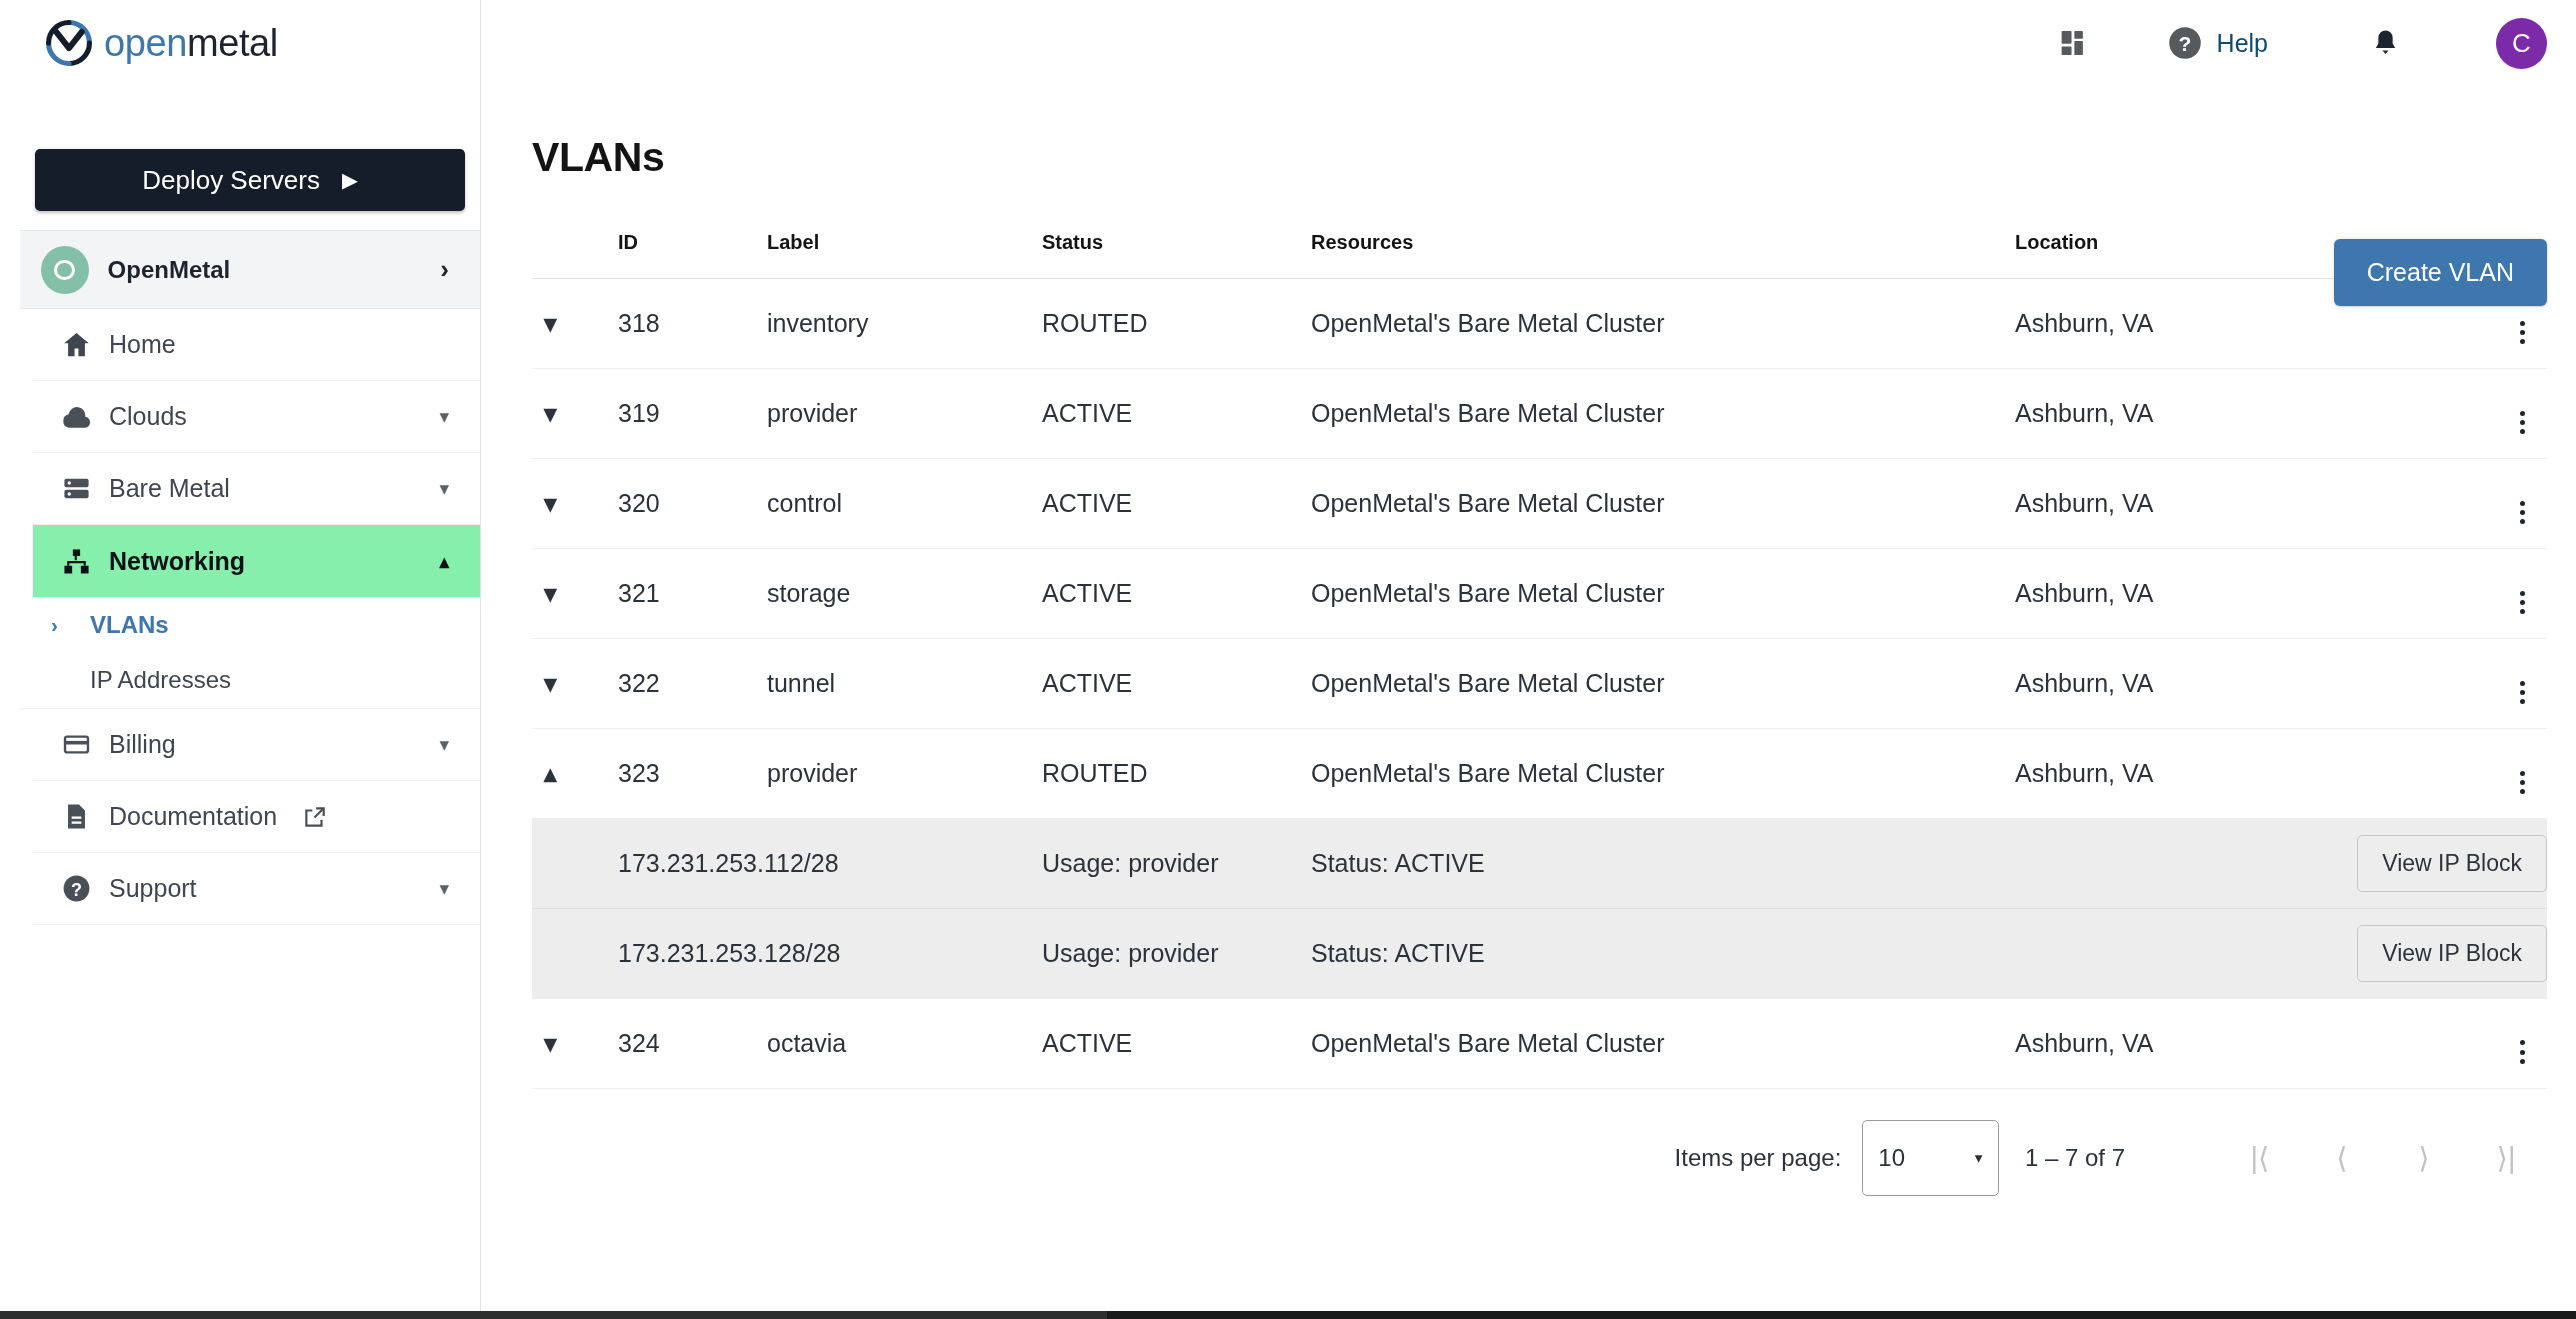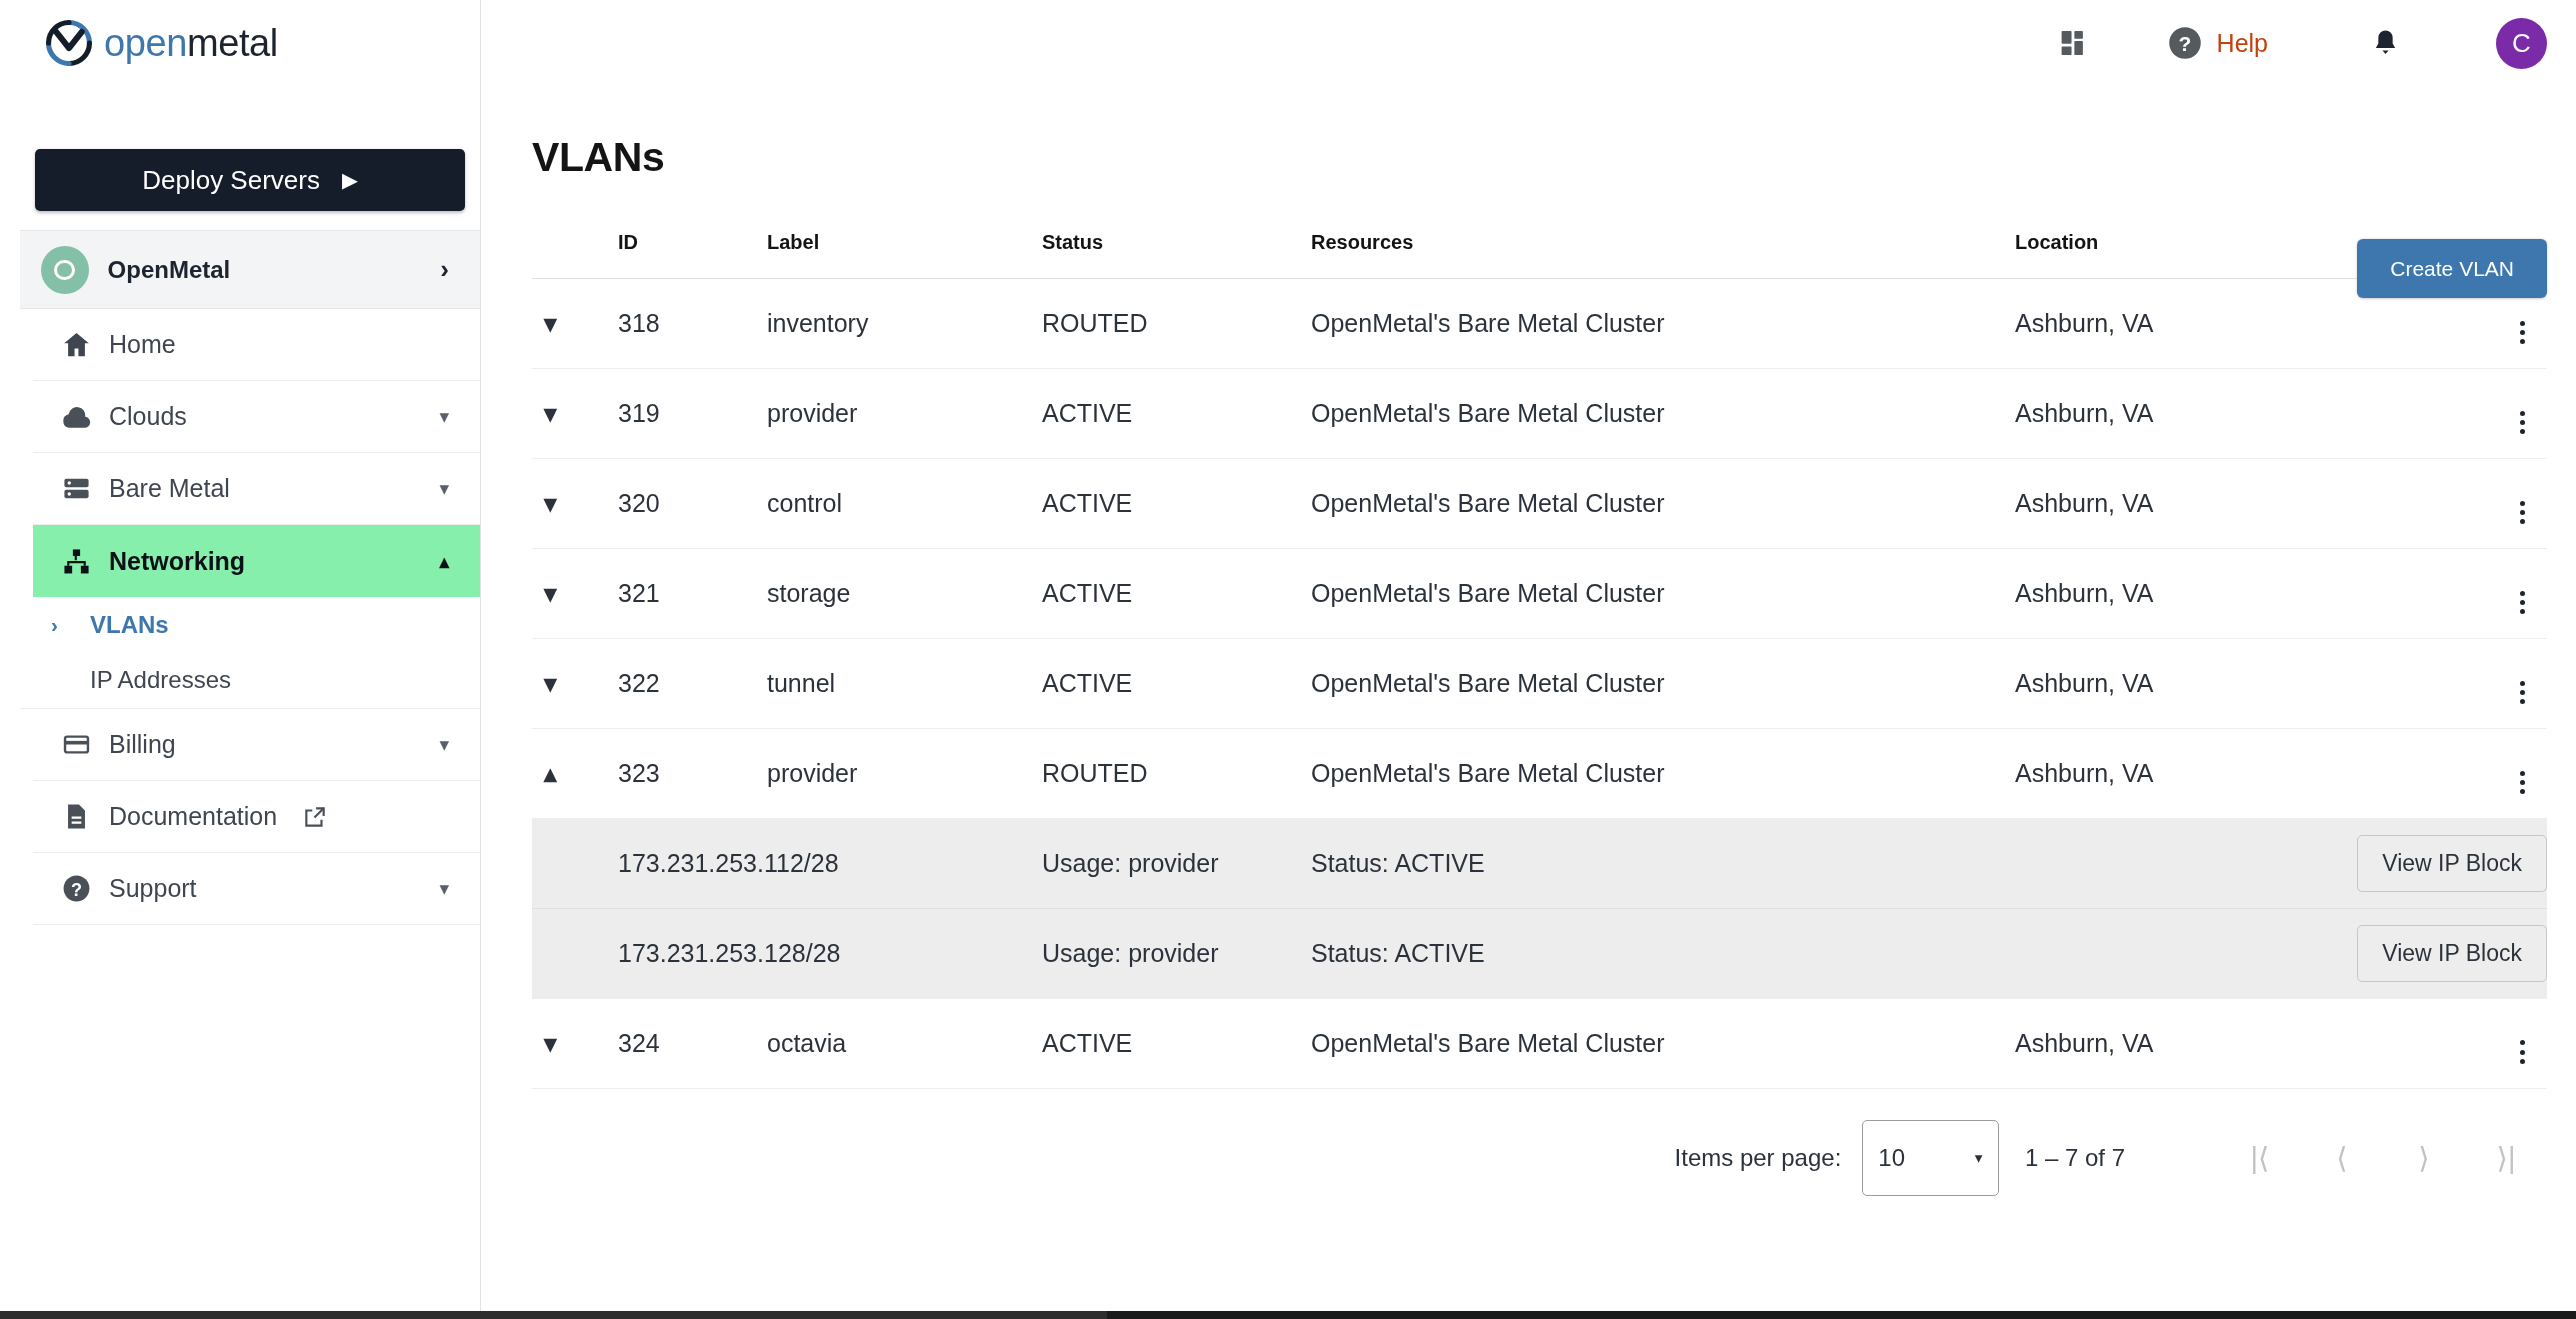--- a/index.html
+++ b/index.html
@@ -82,38 +82,38 @@
 
   
   .main { flex: 1; height: 1311px; background: #ffffff; position: relative; display: flex; flex-direction: column; }
   .topbar {
     height: 86px; display: flex; align-items: center; justify-content: flex-end;
     padding-right: 51px; gap: 0;
   }
   .tb-item { display: flex; align-items: center; cursor: pointer; }
   .tb-grid { margin-right: 82px; }
   .tb-help { margin-right: 101px; gap: 13.7px; }
-  .tb-help .htxt { font-size: 25px; color: #c2410c; }
+  .tb-help .htxt { font-size: 25px; color: #0c4a6e; }
   .tb-bell { margin-right: 94px; }
   .avatar {
     width: 51px; height: 51px; border-radius: 50%;
     background: #7b2aa8; color: #ffffff;
     display: flex; align-items: center; justify-content: center;
     font-size: 26px; cursor: pointer;
   }
 
   .content { padding: 0 51px 0 51px; position: relative; flex: 1; }
   .page-title { font-size: 41px; font-weight: bold; color: #141414; letter-spacing: -0.4px; margin-top: 48px; }
   .page-sub { font-size: 24px; color: #3f4650; margin-top: 22px; }
   .create-btn {
     position: absolute; right: 51px; top: 153px;
-    height: 59px; padding: 0 33px;
+    height: 67px; padding: 0 33px;
     background: #3d77ad; color: #ffffff;
     border: none; border-radius: 6px;
-    font-size: 21px; font-family: "Liberation Sans", sans-serif;
+    font-size: 25px; font-family: "Liberation Sans", sans-serif;
     cursor: pointer; box-shadow: 0 0.9px 2.6px rgba(0,0,0,0.2);
   }
 
   table.vlans { width: 100%; border-collapse: collapse; margin-top: 31px; table-layout: fixed; }
   table.vlans th {
     text-align: left; font-size: 20px; font-weight: bold; color: #141414;
     padding: 19px 0 24px 0; border-bottom: 1.7px solid #e0e0e0;
   }
   .c-exp { width: 86px; }
   .c-id  { width: 149px; }

